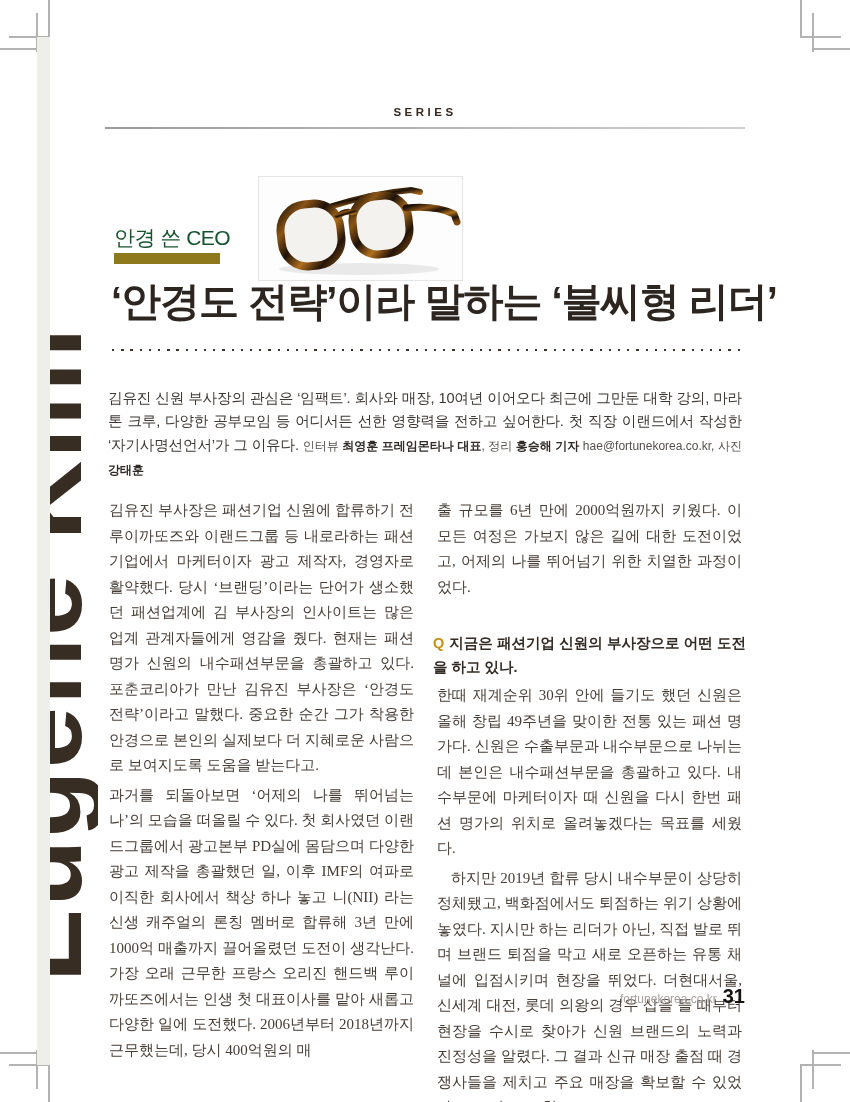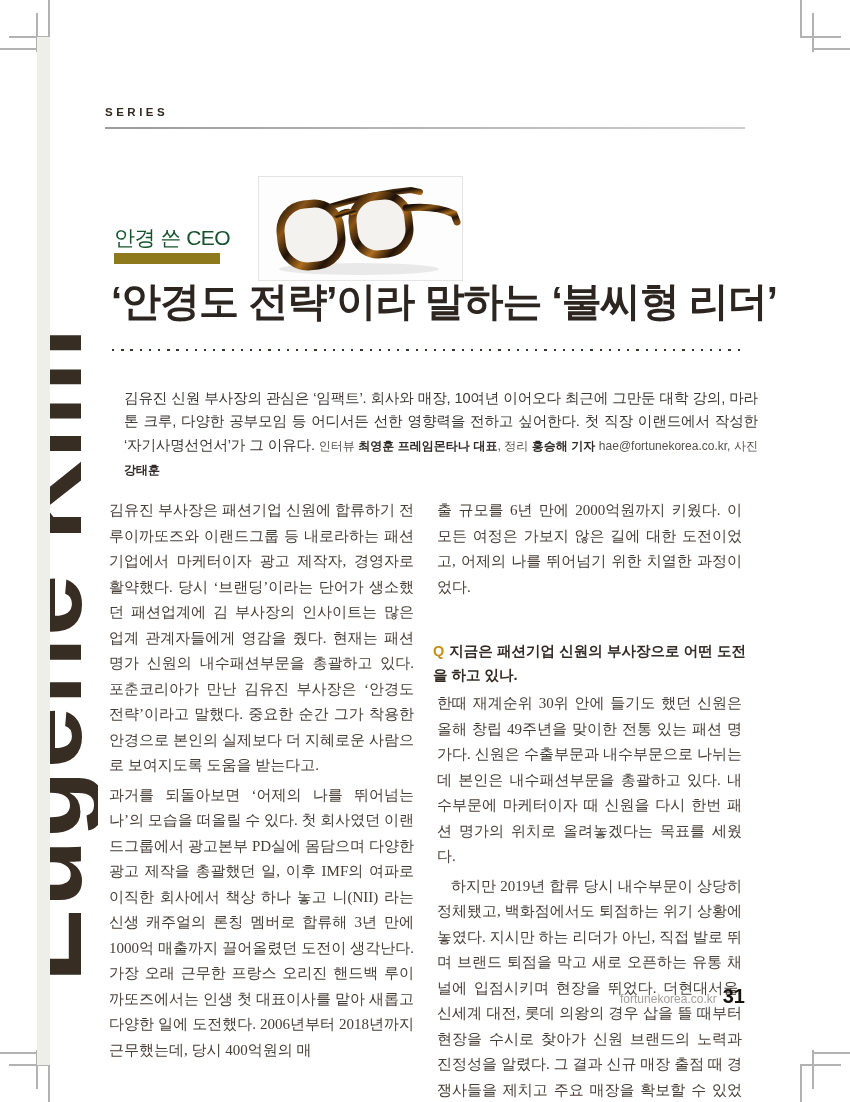--- a/index.html
+++ b/index.html
@@ -27,53 +27,53 @@
 
   .bleed-strip{position:absolute;left:37px;top:37px;width:13px;height:1028px;background:#efefea;}
 
   
   .side-clip{position:absolute;left:50px;top:0;width:48px;height:1102px;overflow:hidden;}
   .side-clip span{position:absolute;left:48px;bottom:120px;transform-origin:left bottom;
       transform:rotate(-90deg);white-space:nowrap;font-weight:700;font-size:110px;line-height:1;
       letter-spacing:2px;color:#372d22;font-family:"Liberation Sans",sans-serif;}
 
   
-  .series{position:absolute;left:105px;top:106px;width:640px;text-align:left;
+  .series{position:absolute;left:105px;top:106px;width:640px;text-align:center;
       font-size:11.5px;font-weight:700;letter-spacing:3.5px;color:#33291f;}
   .head-rule{position:absolute;left:105px;top:127px;width:640px;height:2px;
       background:linear-gradient(to right,#9c9c9c,#cfcfcf);}
 
   
   .photo{position:absolute;left:258px;top:176px;width:205px;height:105px;background:#fdfdfd;
       border:1px solid #e4e4e2;box-sizing:border-box;}
 
   
   .kicker{position:absolute;left:114px;top:224px;font-size:21px;color:#14532d;letter-spacing:-0.5px;}
   .kicker-bar{position:absolute;left:114px;top:253px;width:106px;height:11px;background:#8e7a1d;}
 
   
   .title{position:absolute;left:111px;top:274px;width:640px;font-size:40px;font-weight:700;
       letter-spacing:-1px;color:#2c2520;white-space:nowrap;}
   .dotted-rule{position:absolute;left:112px;top:349px;width:630px;height:2.4px;
       background:repeating-linear-gradient(to right,#3b332c 0 2.3px,transparent 2.3px 9.2px);}
 
   
-  .deck{position:absolute;left:124px;top:372px;width:634px;font-size:14.6px;line-height:23.6px;
+  .deck{position:absolute;left:108px;top:372px;width:634px;font-size:14.6px;line-height:23.6px;
       color:#3c3733;letter-spacing:-0.2px;text-align:justify;}
   .deck .credits{font-size:12px;letter-spacing:0;}
   .deck .credits .lab{color:#55504b;font-weight:400;}
   .deck .credits .nm{color:#2f2a26;font-weight:700;}
 
   
   .columns{position:absolute;left:105px;top:494px;width:641px;display:flex;gap:15px;}
   .col{width:313px;font-family:"Liberation Serif","DejaVu Serif",serif;font-size:15px;
       line-height:25.5px;color:#463d35;text-align:justify;}
   .col .p{margin:4px;font-family:Liberation Serif, serif;}
   .col .p.indent{text-indent:14px;}
-  .col .q{margin:39px 0 0 0;font-family:"Liberation Sans",sans-serif;font-size:14.5px;
+  .col .q{margin:31px 0 0 0;font-family:"Liberation Sans",sans-serif;font-size:14.5px;
       font-weight:700;color:#332b24;line-height:24px;}
   .col .q .qmark{color:#c39114;margin-right:5px;}
 
   
   .footer{position:absolute;left:105px;top:985px;width:640px;text-align:right;}
   .footer .site{font-size:12px;color:#a39e9a;margin-left:48px;}
   .footer .num{font-size:20px;font-weight:700;color:#17130f;margin-left:6px;}
 </style>
 </head>
 <body>

